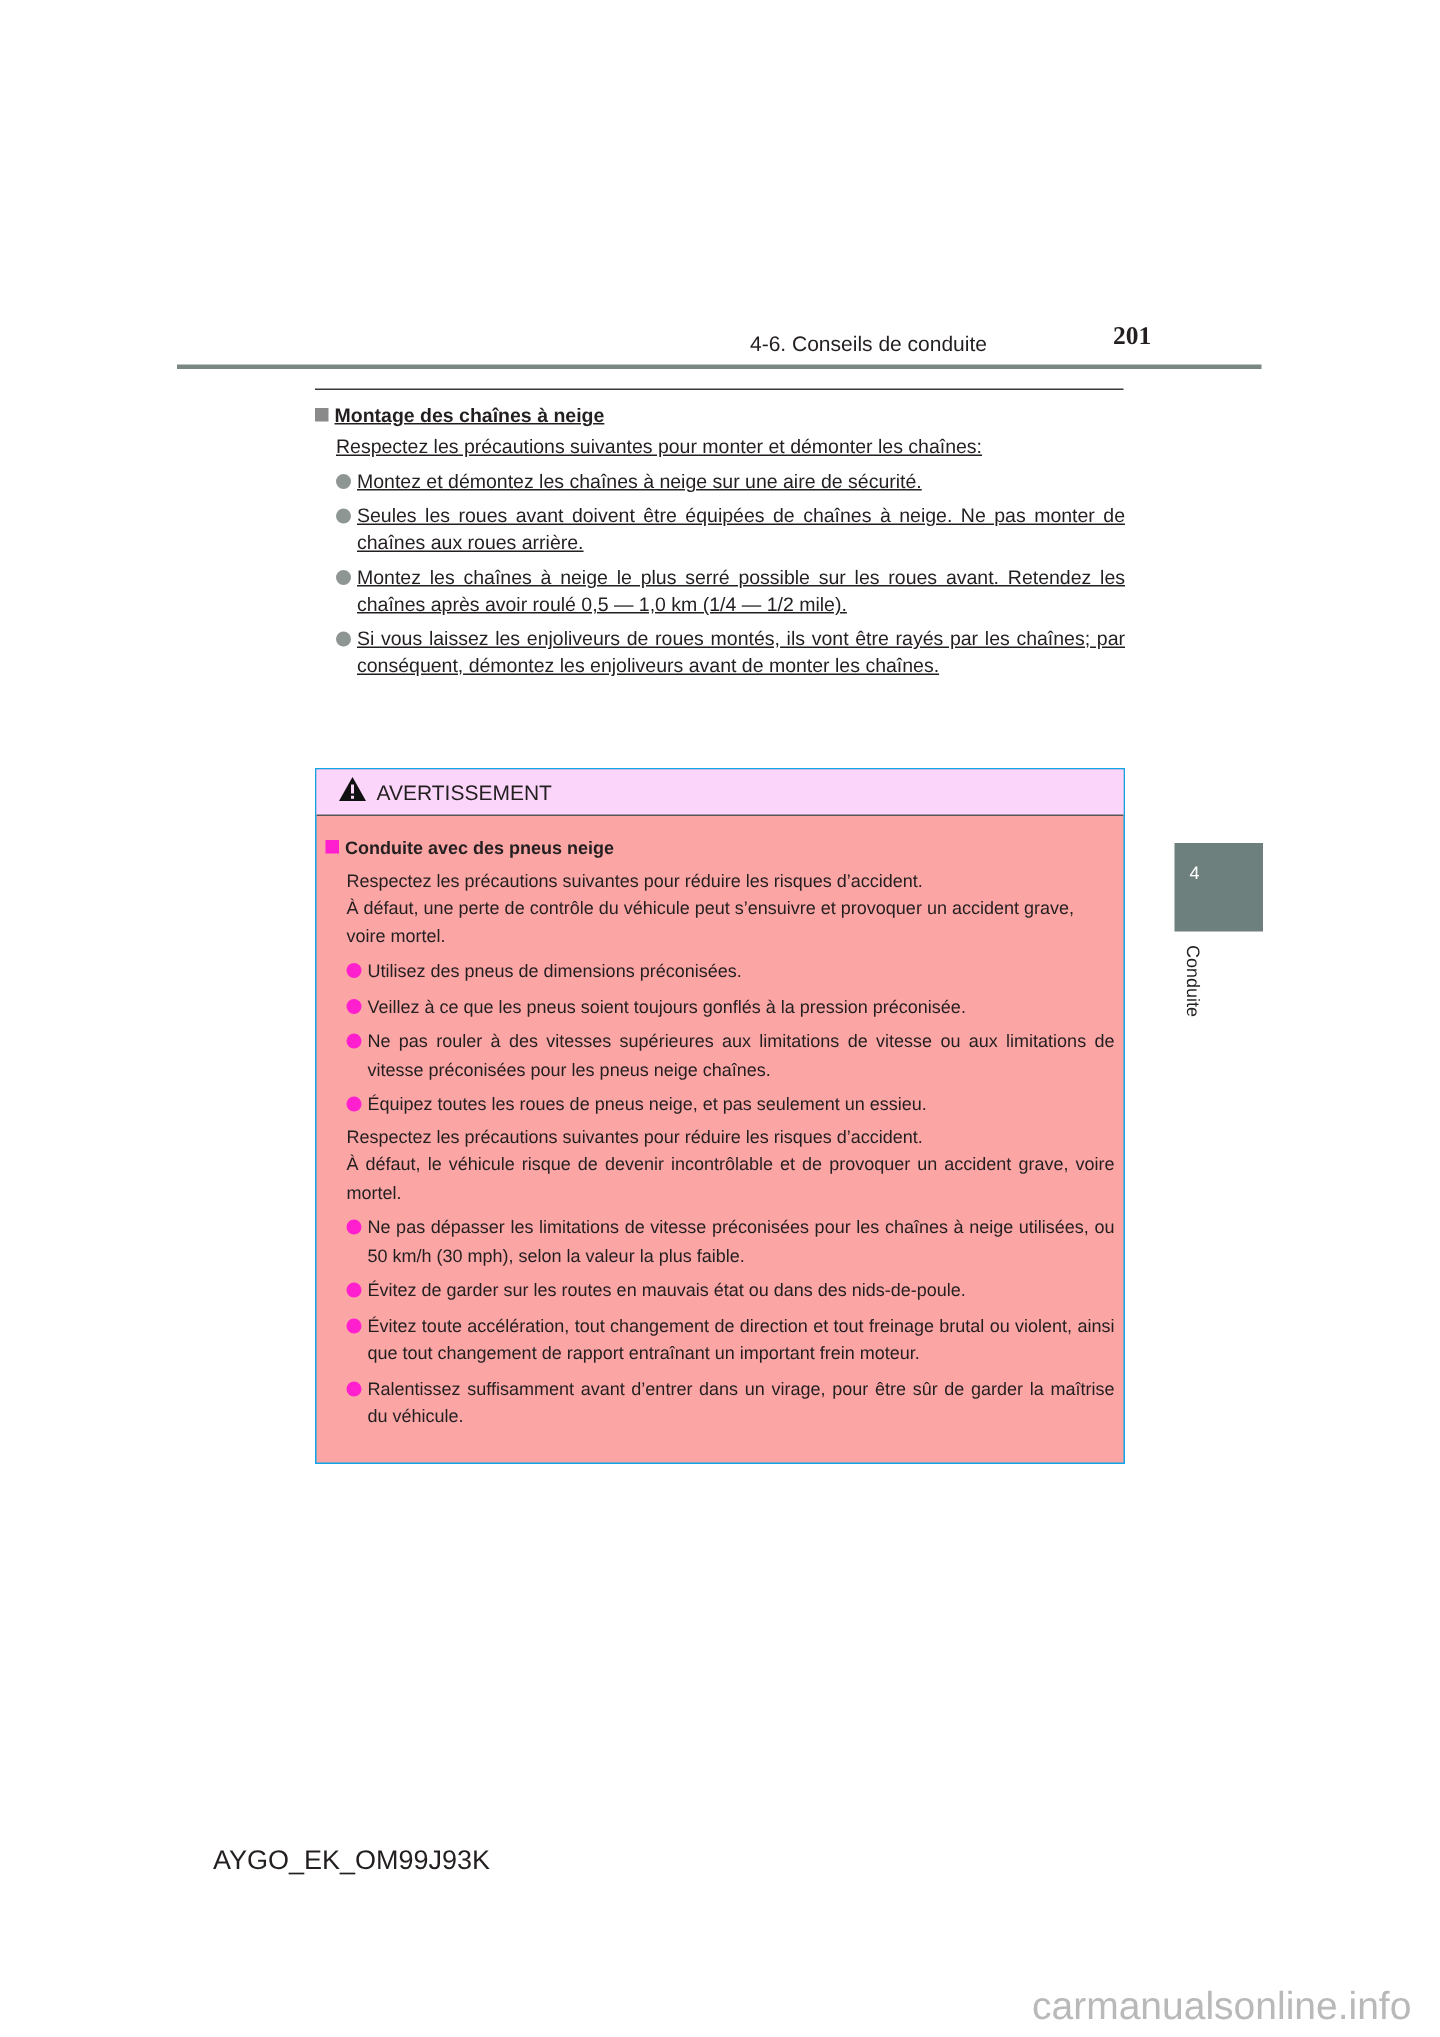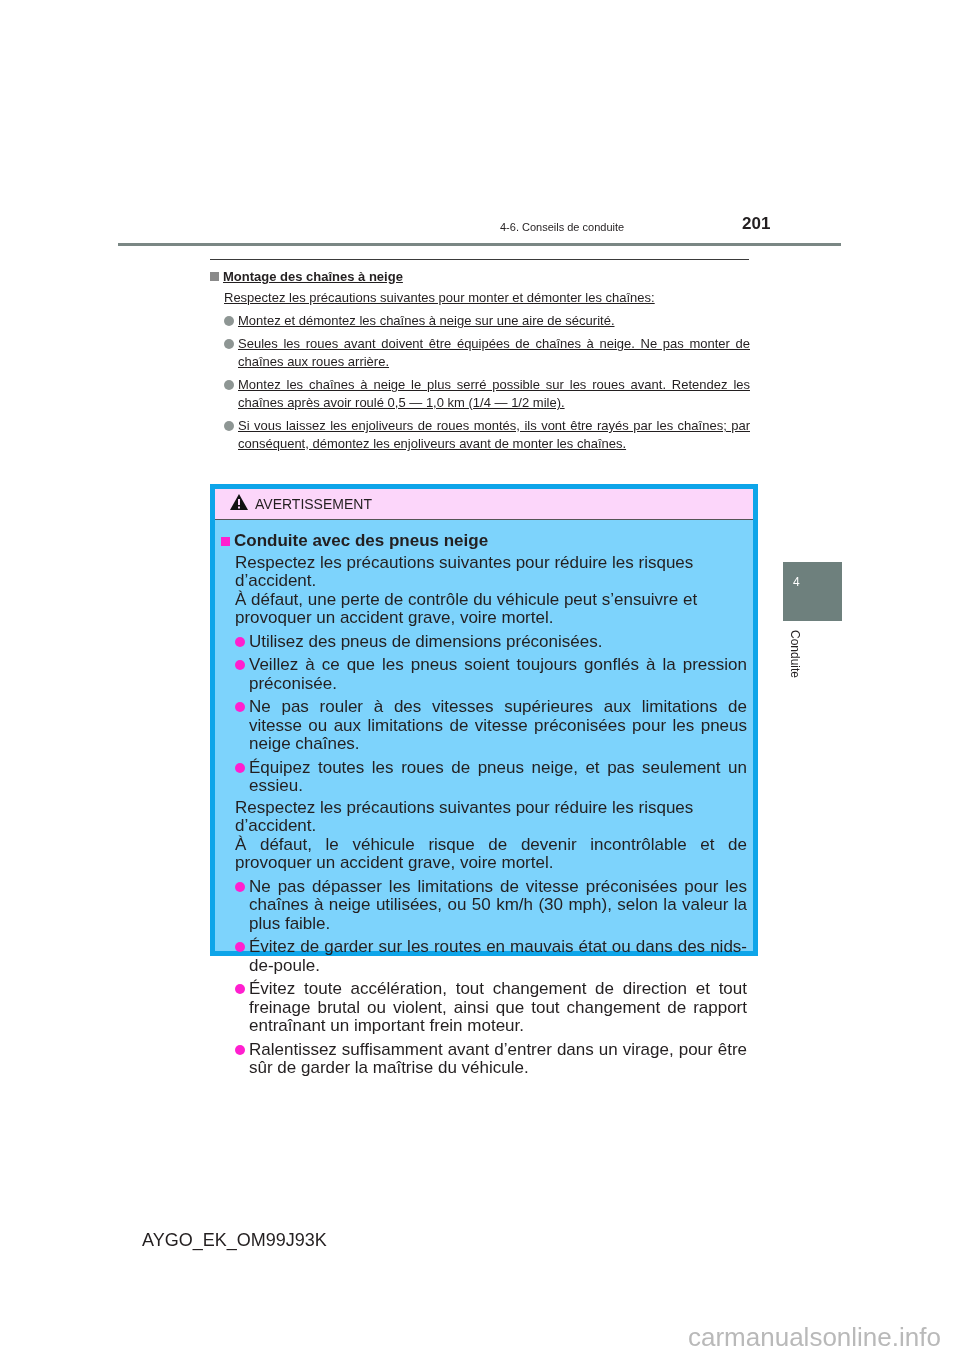--- a/index.html
+++ b/index.html
@@ -1,49 +1,49 @@
 <!DOCTYPE html>
 <html><head>
 <meta charset="utf-8">
 <style>
   html, body { margin: 0; padding: 0; }
   body {
     width: 960px; height: 1358px; background: #ffffff; position: relative;
     font-family: "Liberation Sans", sans-serif; color: #231f20; overflow: hidden;
   }
-  .header-section { position: absolute; left: 500px; top: 221px; font-size: 11px; color: #231f20; }
-  .page-number { position: absolute; left: 742px; top: 214px; font-size: 17px; font-weight: bold; color: #231f20; }
+  .header-section { position: absolute; left: 500px; top: 221px; font-size: 14px; color: #231f20; }
+  .page-number { position: absolute; left: 742px; top: 214px; font-size: 17px; font-weight: bold; color: #231f20; font-family: Liberation Serif, serif; }
   .header-rule { position: absolute; left: 118px; top: 243px; width: 723px; height: 3px; background: #7a8784; }
   .content-rule { position: absolute; left: 210px; top: 259px; width: 539px; height: 1px; background: #3a3a3a; }
   .side-tab { position: absolute; left: 783px; top: 562px; width: 59px; height: 59px; background: #6e807d; }
   .side-tab-number { position: absolute; left: 10px; top: 13px; color: #ffffff; font-size: 12px; }
   .side-label {
     position: absolute; left: 788px; top: 630px; font-size: 12px; color: #231f20;
     writing-mode: vertical-rl; transform: none;
   }
   .section { position: absolute; left: 210px; width: 540px; font-size: 13px; line-height: 18px; }
   .sq { display: inline-block; width: 9px; height: 9px; margin-right: 4px; vertical-align: 0px; }
   .sq.gray { background: #8a8a8a; }
   .sq.pink { background: #ff1fcf; }
   .heading { font-weight: bold; }
   .para { padding-left: 14px; margin-top: 3px; }
   .bullet { position: relative; padding-left: 28px; margin-top: 5px; text-align: justify; }
   .dot { position: absolute; left: 14px; top: 4px; width: 10px; height: 10px; border-radius: 50%; }
   .dot.gray { background: #8e9694; }
   .dot.pink { background: #ff1fcf; }
   .warning-box {
-    position: absolute; left: 210px; top: 484px; width: 538px; height: 462px;
-    border: 5px solid #0ea5e9; background: #7dd3fc;
+    position: absolute; left: 210px; top: 512px; width: 538px; height: 462px;
+    border: 1px solid #0ea5e9; background: #fca5a5;
   }
   .warning-header {
     height: 30px; background: #fcd6fa; border-bottom: 1px solid #555;
     display: flex; align-items: center; padding-left: 14px;
   }
   .warning-title { font-size: 14px; color: #231f20; margin-left: 6px; }
-  .warning-body { padding: 12px 6px 0 6px; font-size: 17px; line-height: 18.5px; }
+  .warning-body { padding: 12px 6px 0 6px; font-size: 12px; line-height: 18.5px; }
   .warning-body .para { margin-top: 3px; }
   .warning-body .bullet { margin-top: 5px; }
   .footer-code { position: absolute; left: 142px; top: 1230px; font-size: 18px; color: #231f20; }
   .watermark { position: absolute; left: 688px; top: 1322px; font-size: 26px; color: #b9b9b9; }
 </style>
 </head>
 <body>
 
 <div class="header-section">4-6. Conseils de conduite</div>
 <div class="page-number">201</div>

